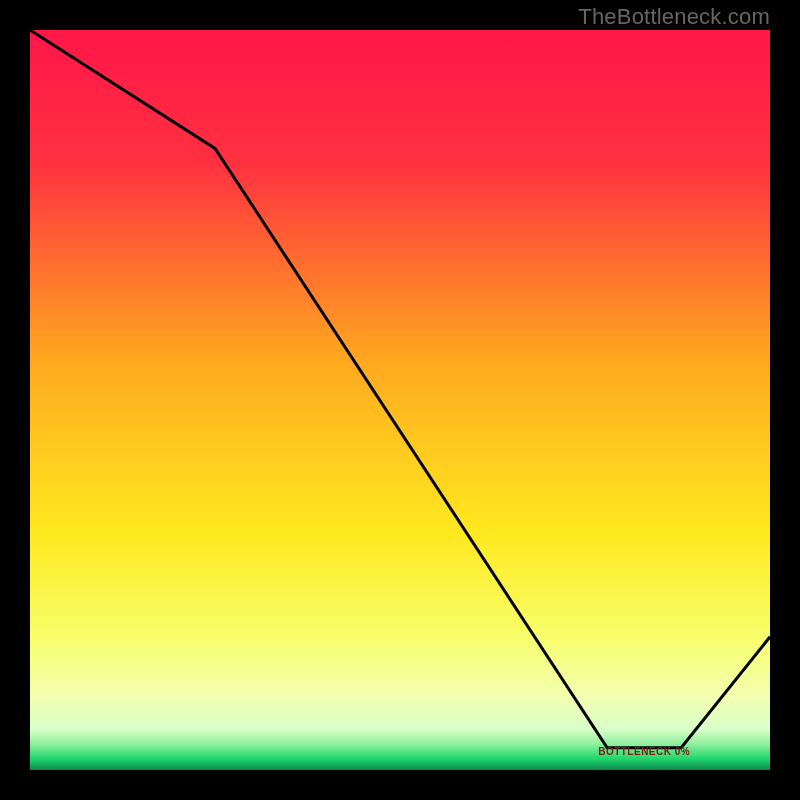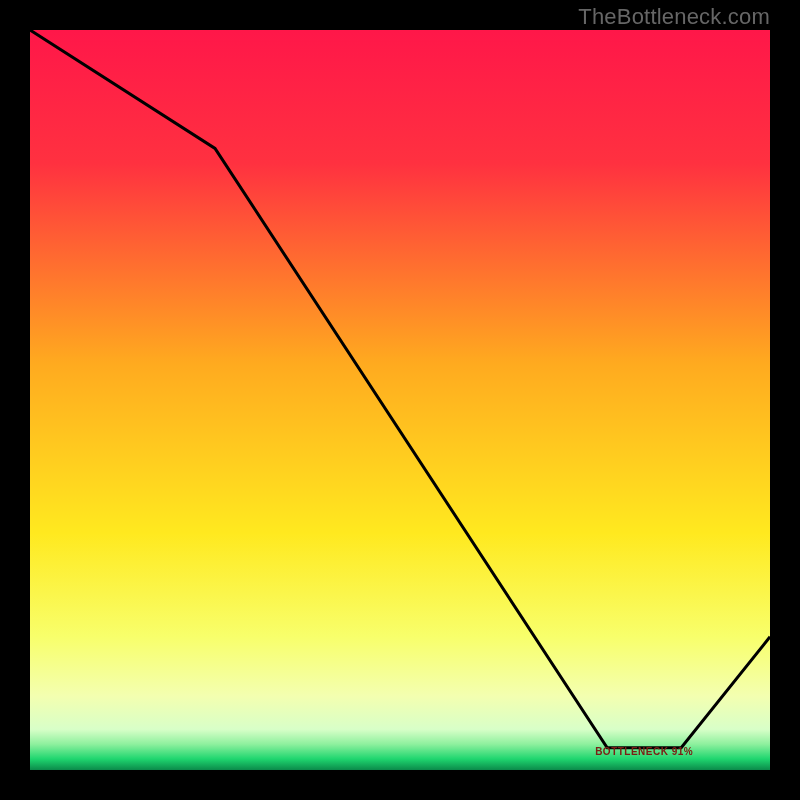--- a/index.html
+++ b/index.html
@@ -89,17 +89,17 @@
               <stop offset="100%" stop-color="#0b8a4a"></stop>
             </linearGradient>
         </defs>
         <rect x="0" y="0" width="740" height="740" fill="url(#bgGrad)"></rect>
       </svg>
 
       <svg class="line-layer" viewBox="0 0 740 740" preserveAspectRatio="none">
         <path id="curvePath" d="M0.0 0.0 L185.0 118.4 L577.2 717.8 L651.2 717.8 L740.0 606.8" stroke="#000" stroke-width="3" fill="none"></path>
       </svg>
 
-      <div id="bottomLabel" class="bottom-label" style="left: 614.2px; top: 716px;">BOTTLENECK 91%</div>
+      <div id="bottomLabel" class="bottom-label" style="left: 614.2px; top: 716px;">BOTTLENECK 0%</div>
 
     </div>
   </div>
 </div>
 
 </body></html>

